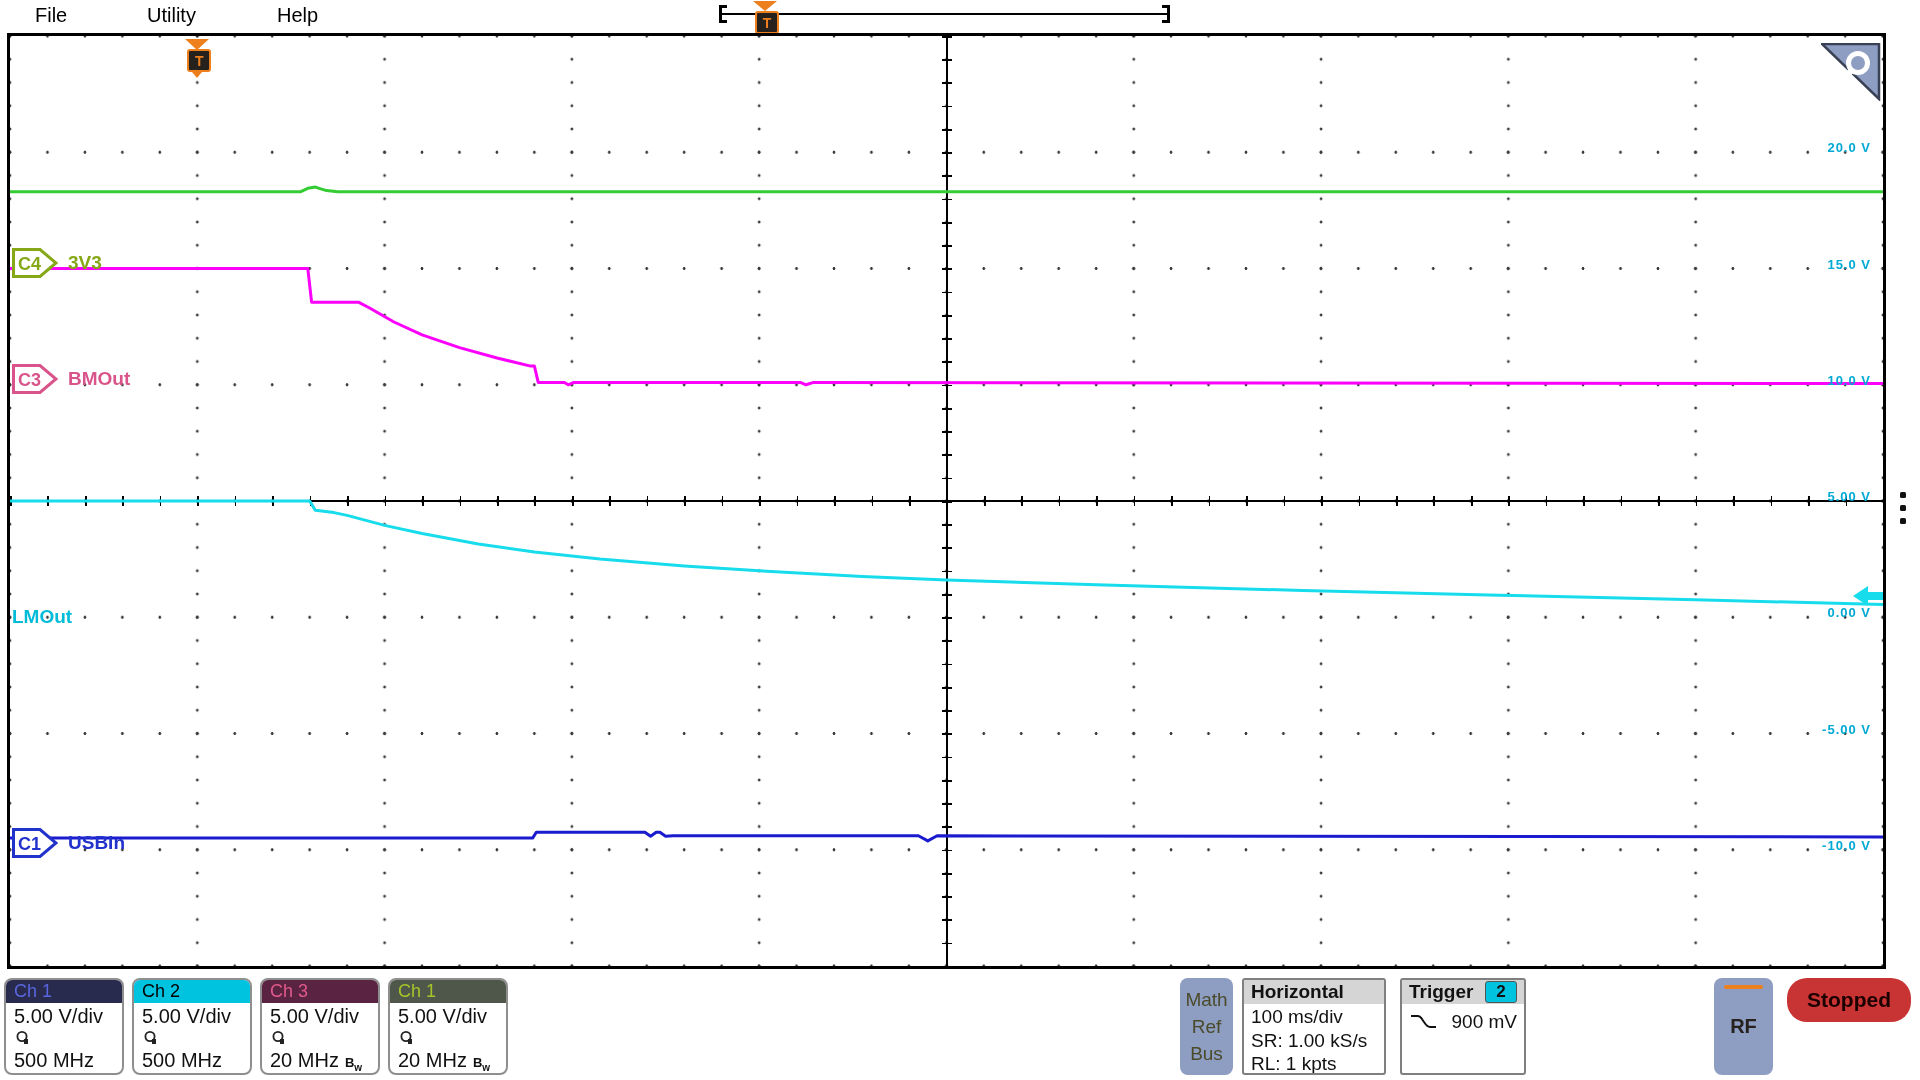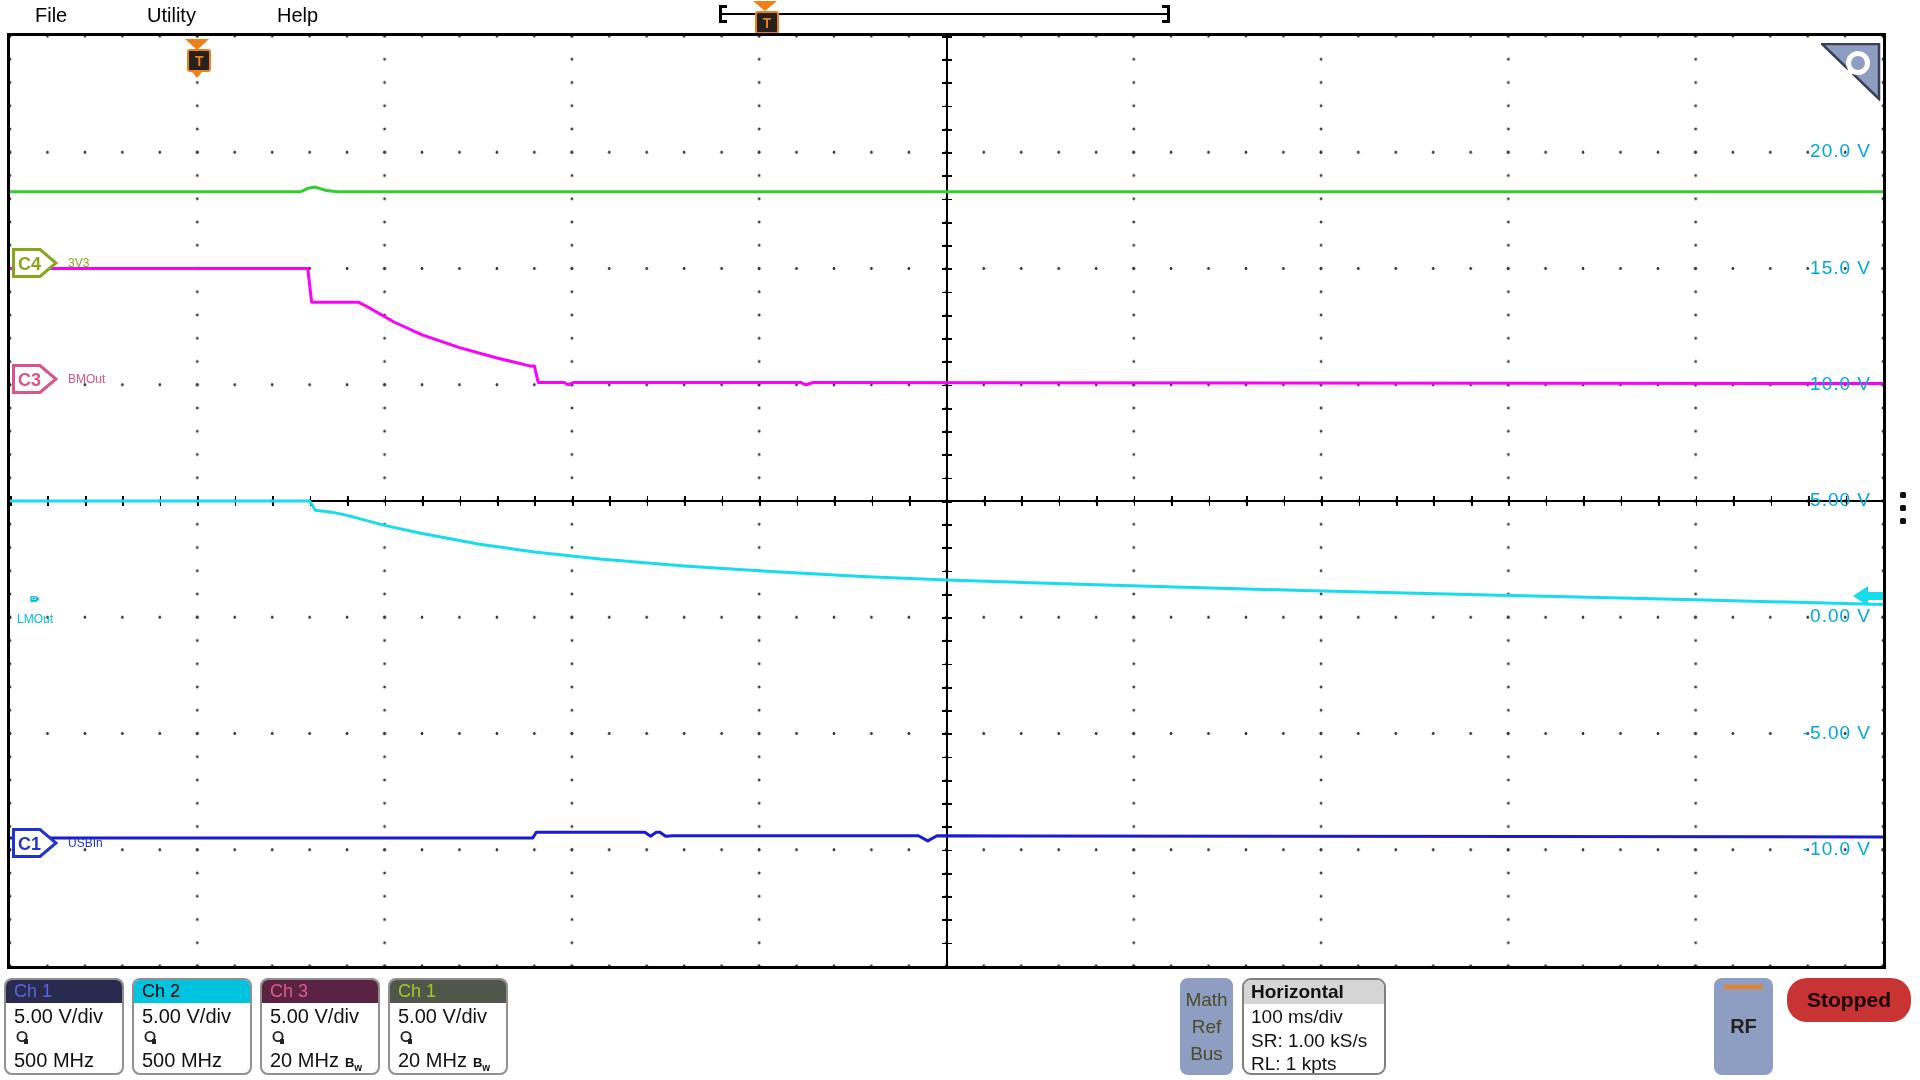--- a/index.html
+++ b/index.html
@@ -33,23 +33,23 @@
       radial-gradient(circle,#3a3a3a 1.2px,transparent 1.7px);
     background-size:37.46px 116.25px,187.3px 23.25px;
     background-position:-18.73px 58.13px,93.65px -11.63px;}
   .axis-h{position:absolute;left:0;right:0;top:464px;height:2px;background:#000;}
   .axis-h-ticks{position:absolute;left:0;right:0;top:460px;height:10px;
     background:repeating-linear-gradient(to right,#000 0 1.6px,transparent 1.6px 37.46px);}
   .axis-v{position:absolute;left:936px;top:0;bottom:0;width:2px;background:#000;}
   .axis-v-ticks{position:absolute;left:932px;top:0;bottom:0;width:10px;
     background:repeating-linear-gradient(to bottom,#000 0 1.6px,transparent 1.6px 23.25px);}
   .traces{position:absolute;left:0;top:0;}
-  .vlabel{position:absolute;right:12px;font-size:19px;font-weight:normal;letter-spacing:1px;margin-left:36px;}
+  .vlabel{position:absolute;right:12px;font-size:13px;font-weight:bold;letter-spacing:1px;margin-left:36px;}
   .ch-marker{position:absolute;left:2px;display:flex;align-items:center;gap:10px;height:30px;}
-  .ch-marker-label{font-size:12px;font-weight:normal;}
+  .ch-marker-label{font-size:19px;font-weight:bold;}
   .gr-tri{position:absolute;width:0;height:0;border-left:12px solid transparent;
     border-right:12px solid transparent;border-top:11px solid #ee7f1d;}
   .gr-badge{position:absolute;width:20px;height:19px;background:#26211c;border:2px solid #ee7f1d;
     border-radius:3px;color:#ee7f1d;font-size:14px;font-weight:bold;display:flex;align-items:center;justify-content:center;}
   .gr-tail{position:absolute;width:0;height:0;border-left:5px solid transparent;
     border-right:5px solid transparent;border-top:6px solid #ee7f1d;}
   .zoom-corner{position:absolute;right:2px;top:7px;}
   .trig-level{position:absolute;right:0;}
   .ellipsis{position:absolute;left:1900px;top:492px;display:flex;flex-direction:column;gap:7px;}
   .ellipsis i{width:6px;height:6px;background:#111;border-radius:1.5px;}
@@ -63,21 +63,21 @@
   .ch-probe{height:19px;display:flex;align-items:center;}
   .ch-bw{line-height:27px;display:flex;align-items:baseline;gap:6px;}
   .bw{font-size:13px;font-weight:bold;}
   .bw sub{font-size:10px;}
   .blue-btn{position:absolute;top:6px;background:#8e9dc2;border-radius:8px;box-sizing:border-box;align-items:center;}
   .mrb{left:1180px;width:53px;height:97px;color:#4b4b2a;font-size:19px;text-align:center;
     display:flex;flex-direction:column;justify-content:center;gap:5px;}
   .rf{left:1714px;width:59px;height:97px;color:#26211c;font-size:20px;font-weight:bold;
     display:flex;align-items:center;justify-content:center;}
   .rf-bar{position:absolute;left:10px;top:7px;width:39px;height:4px;background:#ee7f1d;border-radius:2px;}
-  .panel{position:absolute;top:6px;background:#fff;border:2px solid #7f7f7f;border-radius:9px;
+  .panel{position:absolute;top:6px;background:#fff;border:2px solid #7f7f7f;border-radius:3px;
     box-sizing:border-box;overflow:hidden;}
   .p-horizontal{left:1242px;width:144px;height:97px;}
   .p-trigger{left:1400px;width:126px;height:97px;}
   .p-acquisition{left:1558px;width:145px;height:97px;}
   .panel-header{background:#d5d5d5;font-weight:bold;font-size:19px;height:24px;
     display:flex;align-items:center;padding:0 7px;}
   .panel-body{padding:1px 7px;font-size:19px;line-height:23.5px;}
   .p-acquisition .panel-body{line-height:26px;}
   .trig-src{margin-left:auto;width:30px;height:20px;background:#00c3e0;border:1px solid #555;
     border-radius:3px;font-size:17px;display:flex;align-items:center;justify-content:center;}
@@ -256,20 +256,34 @@
 
   <div class="panel p-horizontal">
     <div class="panel-header">Horizontal</div>
     <div class="panel-body">
       <div>100 ms/div</div>
       <div>SR: 1.00 kS/s</div>
       <div>RL: 1 kpts</div>
     </div>
   </div>
 
+  <div class="panel p-trigger">
+    <div class="panel-header">
+      <span>Trigger</span>
+      <span class="trig-src">2</span>
+    </div>
+    <div class="panel-body">
+      <div class="trig-row">
+        <svg width="28" height="20" viewBox="0 0 28 20">
+          <path d="M2 4 H9 C12 4 12 6 15 10 C17 13 18 15 21 15 H27" fill="none" stroke="#111" stroke-width="2"></path>
+        </svg>
+        <span>900 mV</span>
+      </div>
+    </div>
+  </div>
 
 
   <div class="blue-btn rf">
     <div class="rf-bar"></div>
     <span>RF</span>
   </div>
 
   <div class="stopped" style="background: rgb(200, 52, 52);">
     <span>Stopped</span>
   </div>

